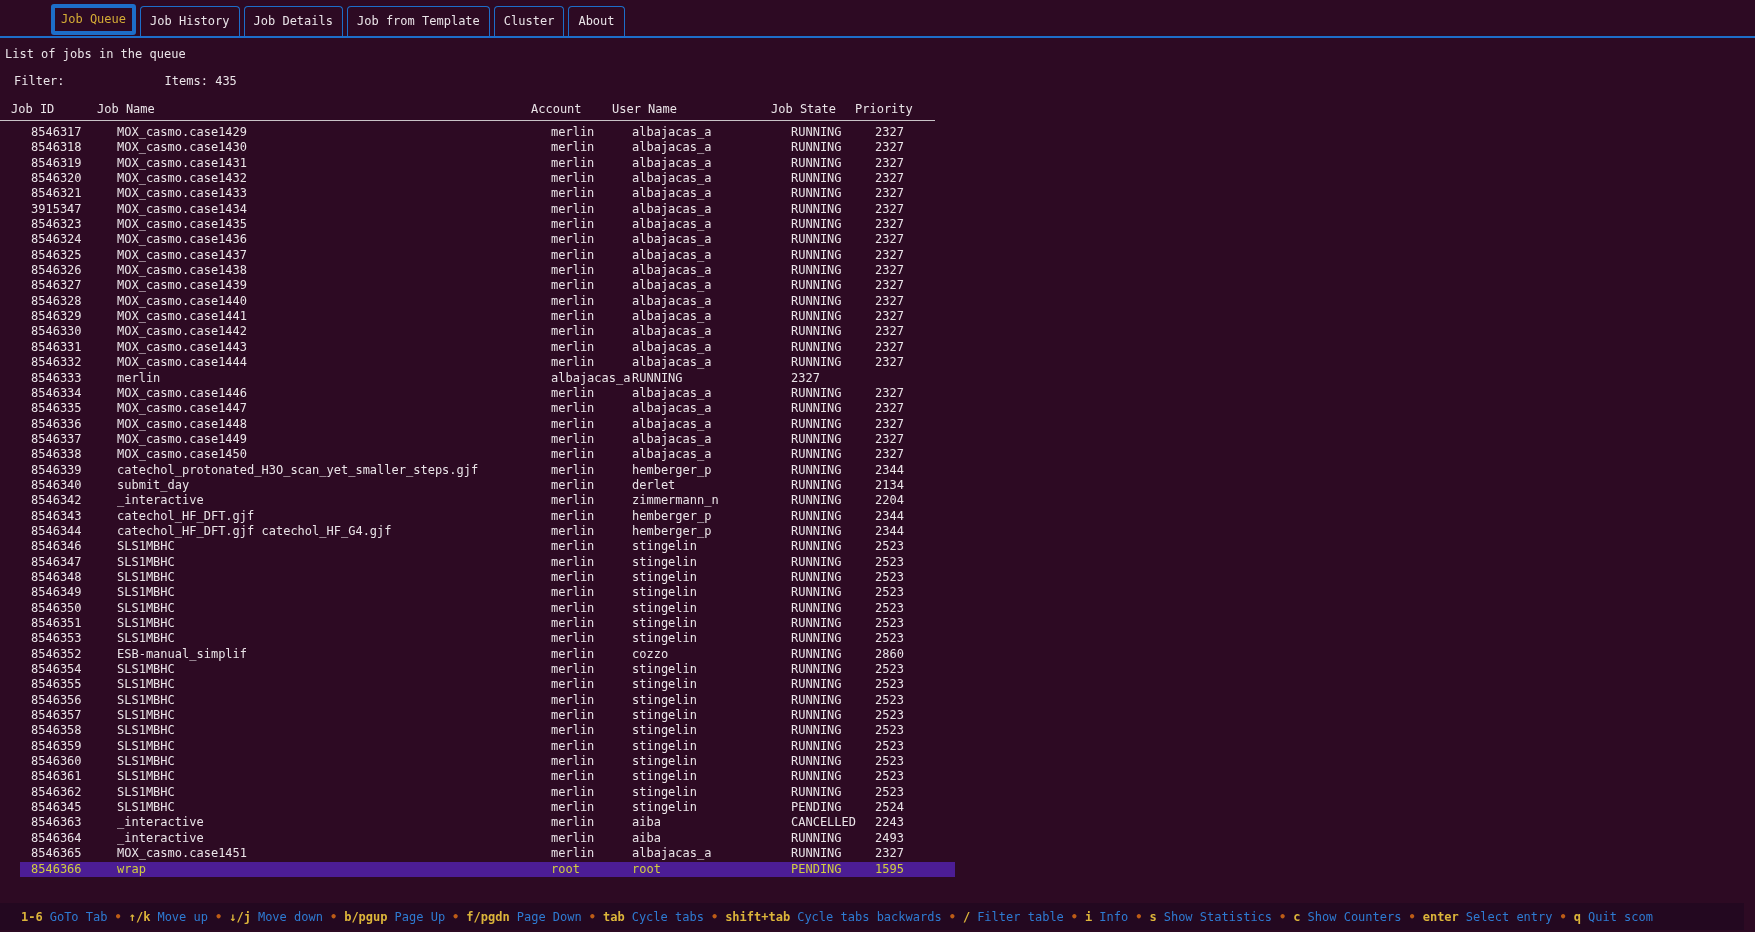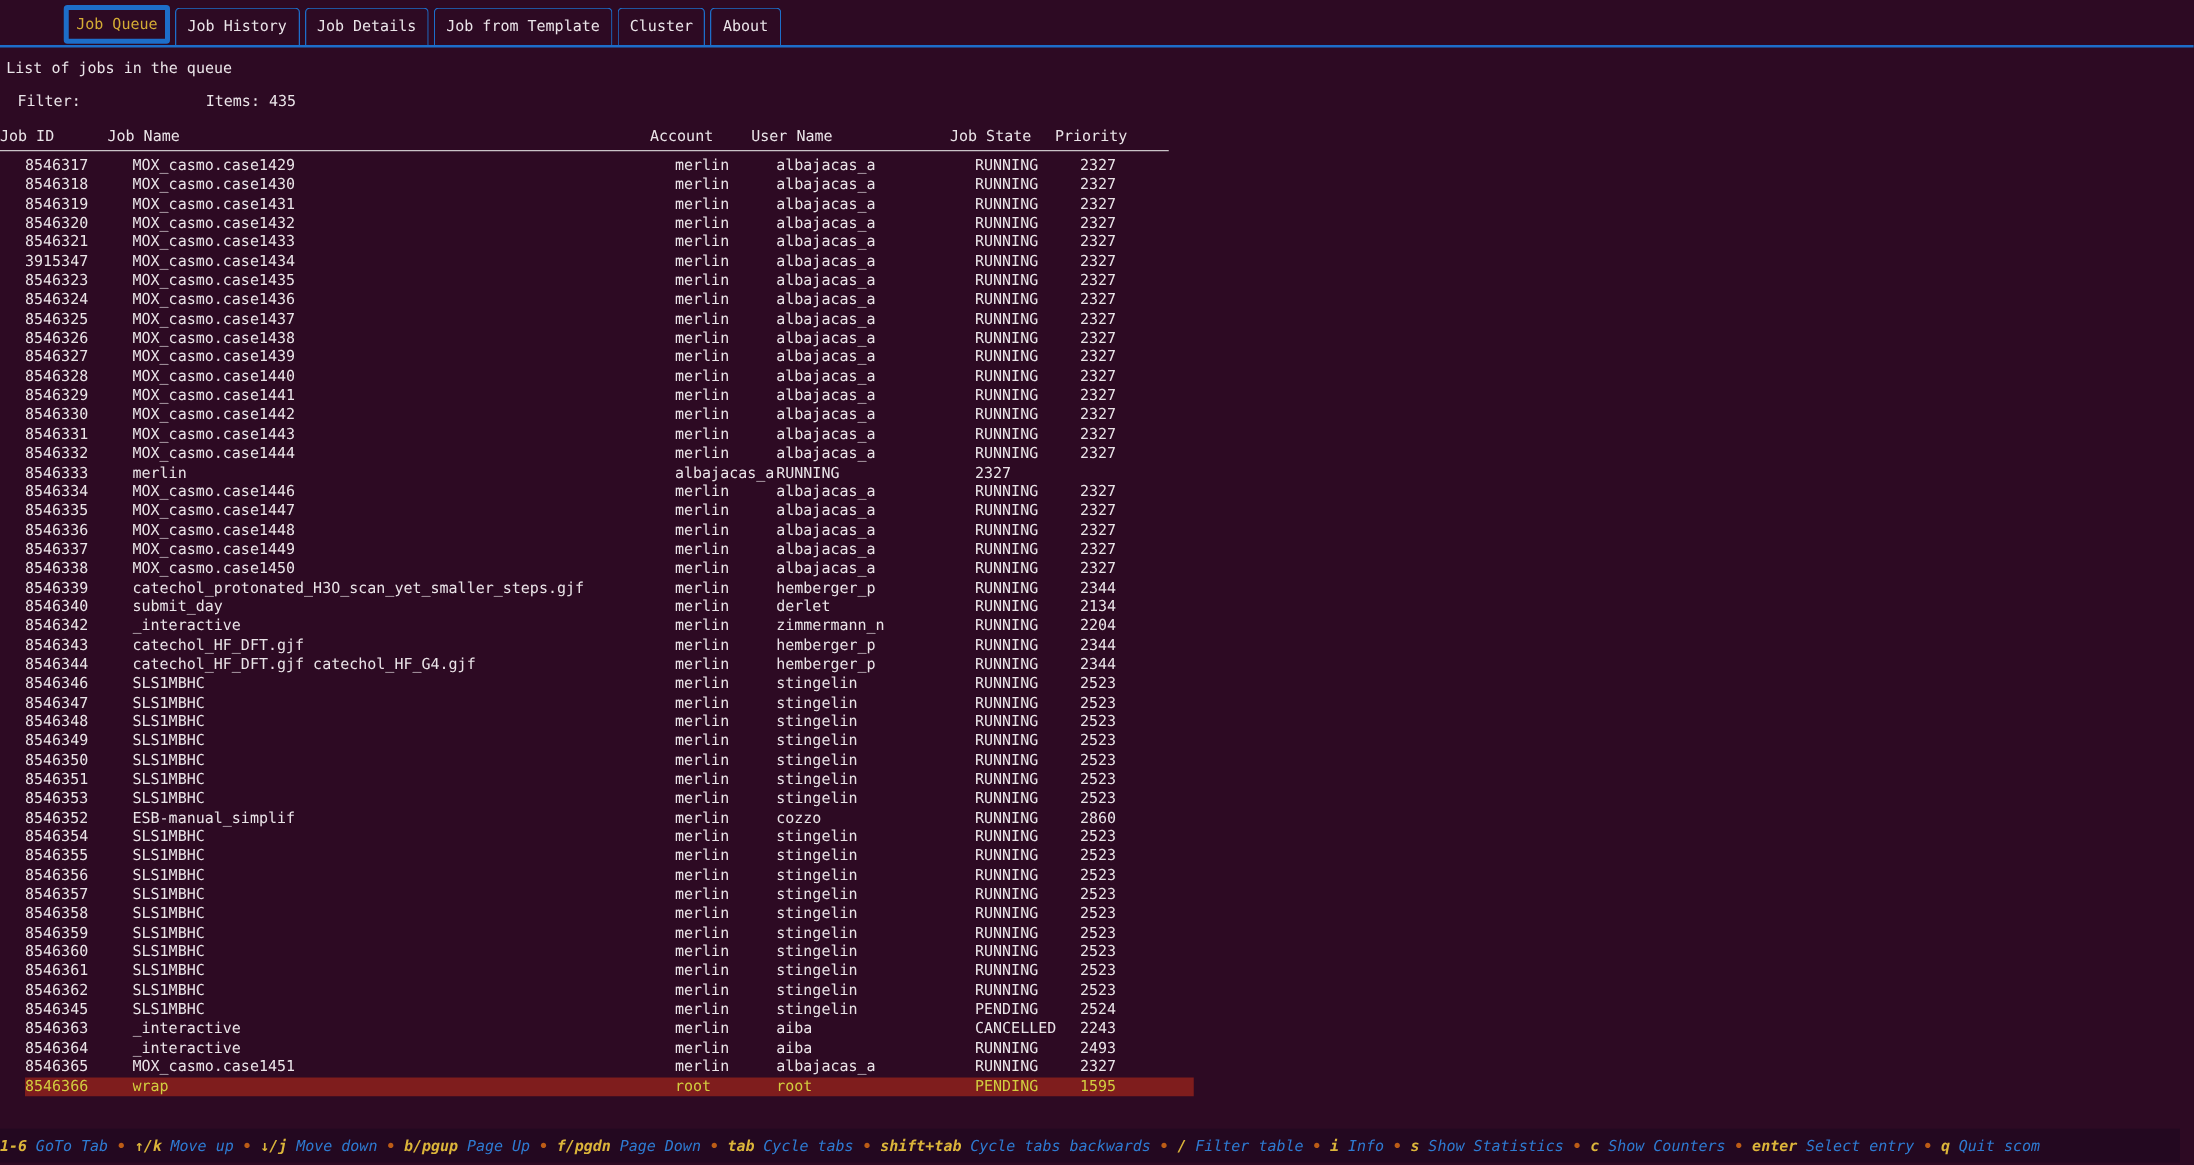--- a/index.html
+++ b/index.html
@@ -43,40 +43,40 @@
   .subtitle { margin: 9px 0 0 5px; }
   .filterrow { margin: 13px 0 0 14px; display: flex; }
   .filter-input { display: inline-block; width: 100px; }
   .items { white-space: pre; }
 
   
   .table { margin-top: 14px; width: 935px; }
   .thead, .trow {
     display: grid;
     grid-template-columns: 86px 434px 81px 159px 84px 80px;
+    padding-left: 11px;
     width: 935px;
   }
   .thead { line-height: 14px; padding-bottom: 4px; }
   .hline { border-top: 1px solid #c9c3c7; width: 935px; margin-bottom: 4px; }
   .trow { line-height: 15.35px; white-space: nowrap; margin-left: 20px; }
   .trow .cell { overflow: hidden; }
-  .trow.selected { background: #7f1d1d; color: #d2cd3f; }
+  .trow.selected { background: #4c1d95; color: #d2cd3f; }
 
   
   .statusbar {
     position: absolute;
     left: 0; right: 11px; bottom: 2px;
     height: 27px;
     background: #230820;
     display: flex;
     align-items: center;
-    padding-left: 0;
+    padding-left: 21px;
     white-space: nowrap;
     overflow: hidden;
-    font-style: italic;
   }
   .statusbar .key  { color: #dcb53a; font-weight: bold; }
   .statusbar .desc { color: #2e7bd2; margin-left: 7px; }
   .statusbar .sep  { color: #bd5c16; margin: 0 7px; font-weight: bold; }
 </style>
 </head>
 <body>
 
 <div class="tabbar">
   <div class="tab active">Job Queue</div>

